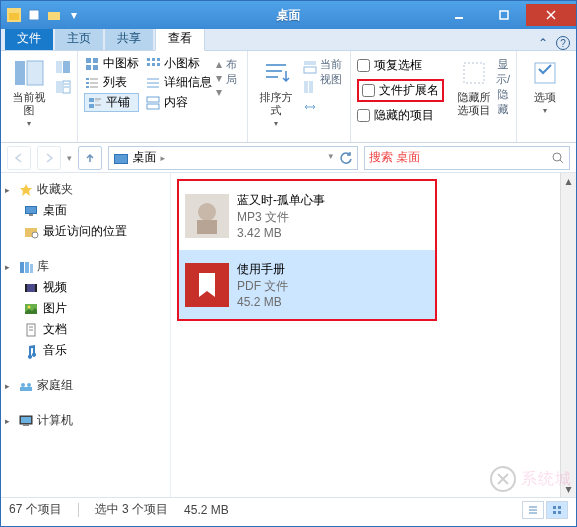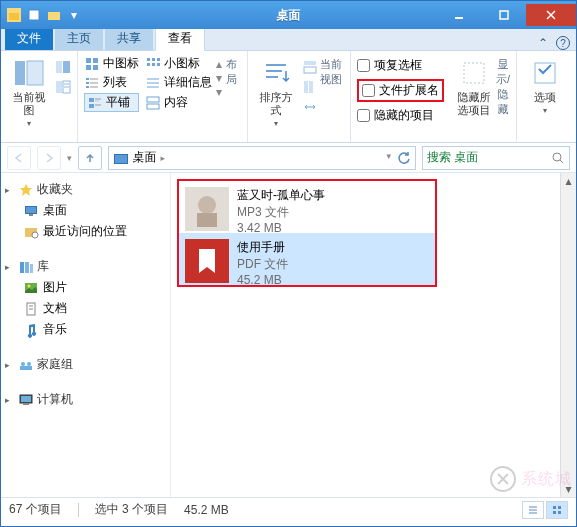--- a/index.html
+++ b/index.html
@@ -27,30 +27,30 @@
 .grid-btns{display:grid;grid-template-columns:auto auto;gap:2px 6px}
 .small-btn{display:flex;align-items:center;gap:3px;font-size:11px;white-space:nowrap}
 .small-btn .sicon{width:16px;height:16px;display:inline-block}
 .checkrow{display:flex;align-items:center;gap:4px;font-size:11px;white-space:nowrap}
 .checkrow input{width:13px;height:13px}
 .red-box{border:2px solid #e81123;padding:1px 3px;display:flex;align-items:center;gap:4px}
 .addrbar{height:30px;background:#fff;display:flex;align-items:center;padding:3px 6px;gap:6px;border-bottom:1px solid #e0e6ef}
 .nav-btn{width:24px;height:24px;border:1px solid #bcd0e5;border-radius:2px;display:flex;align-items:center;justify-content:center;color:#6b93bd}
 .nav-btn.disabled{opacity:.4}
 .breadcrumb{flex:1;height:24px;border:1px solid #bcd0e5;display:flex;align-items:center;padding:0 4px;gap:4px}
-.searchbox{width:148px;height:24px;border:1px solid #bcd0e5;display:flex;align-items:center;padding:0 4px;color:#15803d}
+.searchbox{width:206px;height:24px;border:1px solid #bcd0e5;display:flex;align-items:center;padding:0 4px;color:#ef4444}
 .body-area{display:flex;height:324px}
 .nav-pane{width:170px;border-right:1px solid #e7eef5;overflow:auto;padding:6px 4px}
 .nav-section{margin-bottom:14px}
 .nav-header{display:flex;align-items:center;gap:3px;font-size:12px;color:#333;padding:2px 0}
 .nav-header .tri{color:#6a6a6a;font-size:9px;width:10px}
 .nav-item{display:flex;align-items:center;gap:4px;padding:2px 0 2px 18px;font-size:12px}
 .file-pane{flex:1;position:relative;overflow:auto;padding:6px}
 .file-group{border:2px solid #e81123;width:260px}
-.file-row{display:flex;gap:8px;padding:6px;height:52px}
+.file-row{display:flex;align-items:center;gap:8px;padding:6px;height:69px}
 .file-row.selected{background:#cde6ff}
 .thumb{width:44px;height:44px;background:#d8d8d8;display:flex;align-items:center;justify-content:center;flex-shrink:0}
 .file-meta .name{font-size:12px;color:#000}
 .file-meta .sub{font-size:12px;color:#6d6d6d}
 .watermark{position:absolute;right:4px;bottom:4px;opacity:.18;font-size:14px;color:#ec4899;display:flex;align-items:center;gap:4px}
 .statusbar{height:24px;border-top:1px solid #dbe3ec;display:flex;align-items:center;padding:0 8px;gap:16px;font-size:11px;color:#444;background:#fff}
 .statusbar .views{margin-left:auto;display:flex;gap:2px}
 .view-sw{width:22px;height:18px;border:1px solid #c8d6e6;display:flex;align-items:center;justify-content:center}
 .view-sw.active{background:#cde6ff}
 .divider{width:1px;height:14px;background:#ccc}
@@ -413,20 +413,30 @@
                 <rect x="2" y="3" width="4" height="11" fill="#5b9bd5"></rect>
                 <rect x="7" y="3" width="4" height="11" fill="#7bb6e8"></rect>
                 <rect x="12" y="5" width="3" height="9" fill="#9cc4e8"></rect>
               </svg>
             </span>
             <span>库</span>
           </div>
         <div class="nav-item">
             <span>
               <svg width="16" height="16">
+                <rect x="2" y="4" width="12" height="8" fill="#4a4a8a"></rect>
+                <rect x="2" y="4" width="2" height="8" fill="#222"></rect>
+                <rect x="12" y="4" width="2" height="8" fill="#222"></rect>
+              </svg>
+            </span>
+            <span>视频</span>
+          </div>
+        <div class="nav-item">
+            <span>
+              <svg width="16" height="16">
                 <rect x="2" y="3" width="12" height="10" fill="#6ab04a"></rect>
                 <circle cx="6" cy="6" r="1.5" fill="#f7e04a"></circle>
                 <path d="M2 11 L6 8 L9 10 L12 7 L14 9 L14 13 L2 13 Z" fill="#3e7d2c"></path>
               </svg>
             </span>
             <span>图片</span>
           </div>
         <div class="nav-item">
             <span>
               <svg width="16" height="16">

